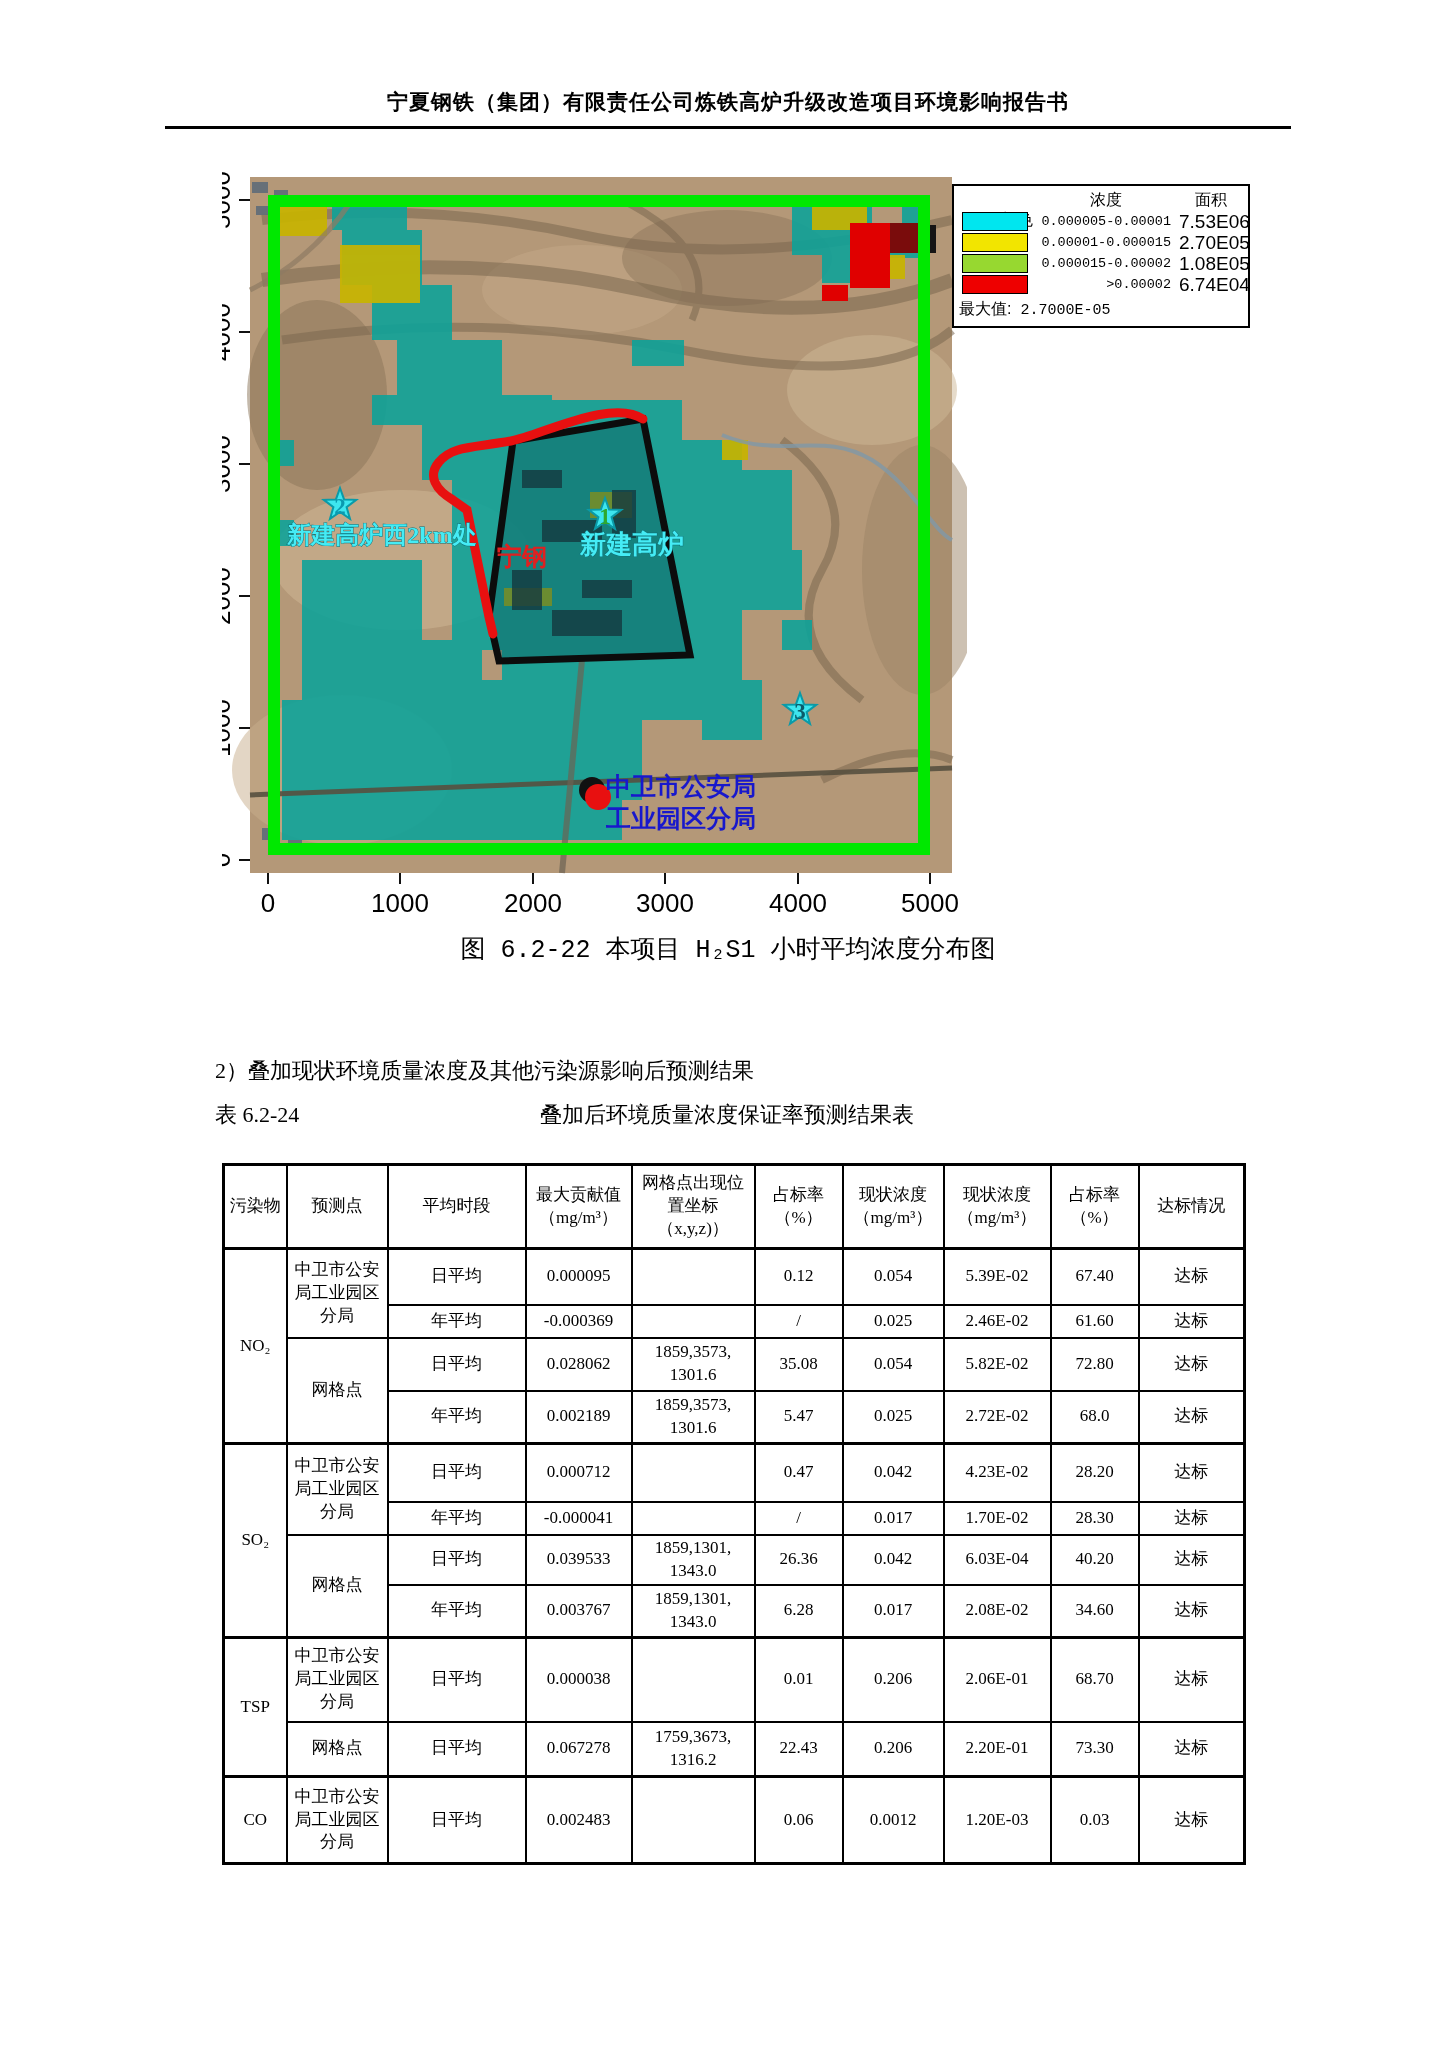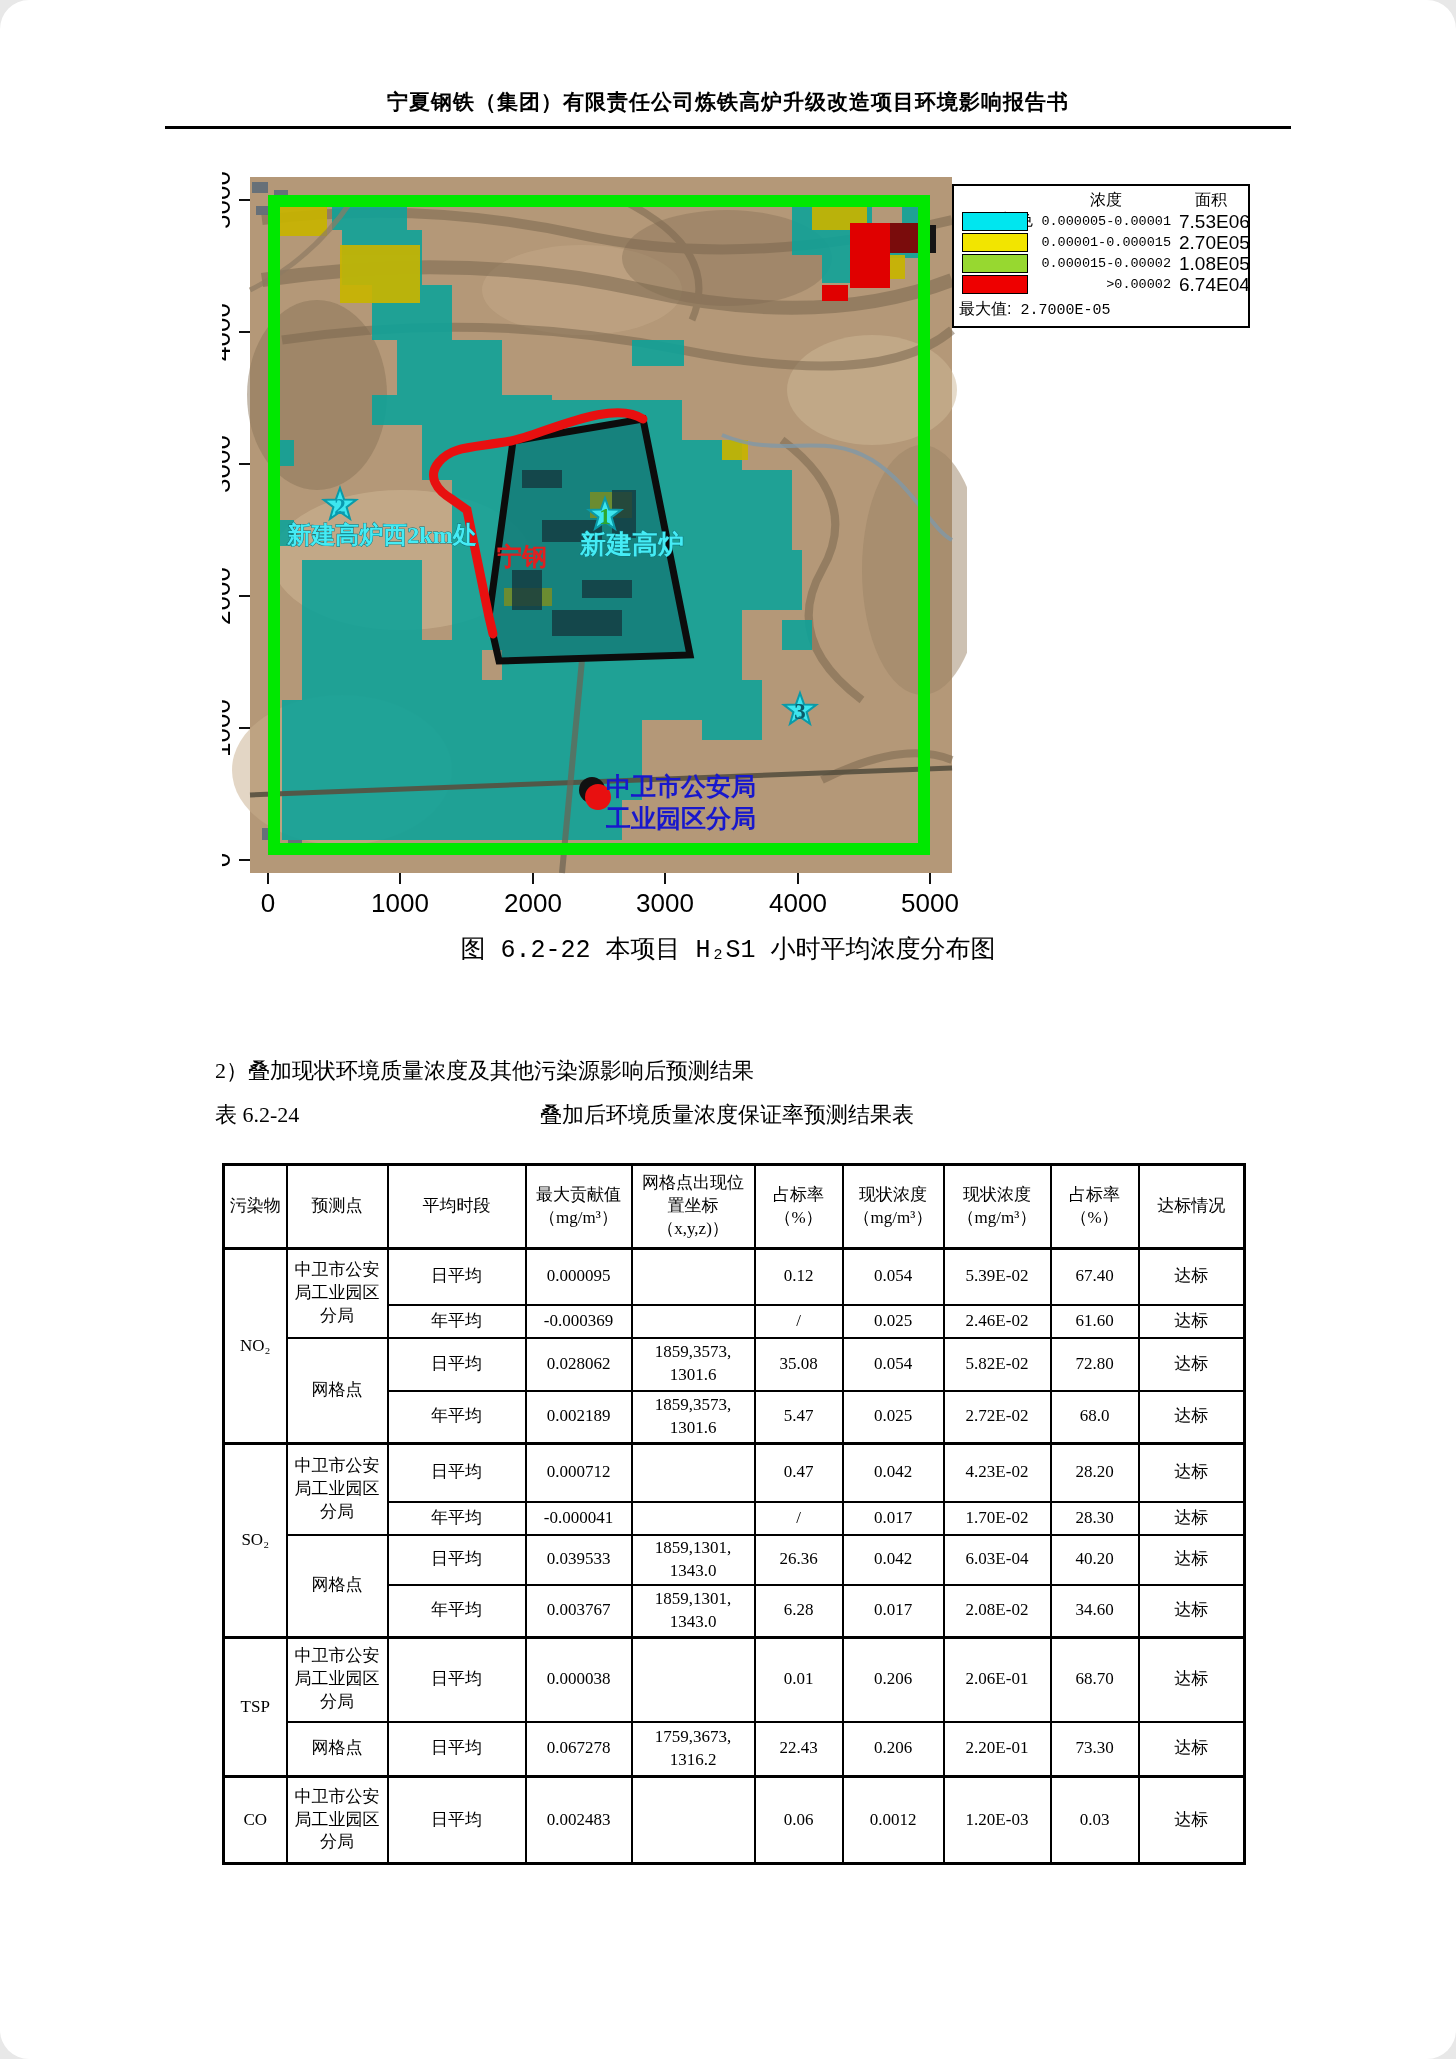--- a/index.html
+++ b/index.html
@@ -1,17 +1,17 @@
 <!DOCTYPE html>
 <html><head>
 <meta charset="utf-8">
 <style>
   html,body{margin:0;padding:0;background:#e8e8e8;}
   .page{position:relative;width:1456px;height:2059px;background:#ffffff;margin:0 auto;
-        font-family:"Liberation Serif","DejaVu Serif",serif;color:#000;overflow:hidden;border-radius:29px;}
+        font-family:"Liberation Serif","DejaVu Serif",serif;color:#000;overflow:hidden;}
   
   .hdr{position:absolute;top:88px;left:0;right:0;text-align:center;
        font-size:21px;font-weight:bold;letter-spacing:1px;}
   .hdr-rule{position:absolute;top:126px;left:165px;width:1126px;height:3px;background:#000;}
   
   .figwrap{position:absolute;left:222px;top:140px;width:1034px;height:800px;}
   .map-svg{position:absolute;left:0;top:0;}
   .legend{position:absolute;left:730px;top:44px;width:284px;background:#fff;
           border:2px solid #000;padding:3px 5px 6px 5px;font-size:16px;}
   .lg-head{display:flex;align-items:center;height:22px;}

